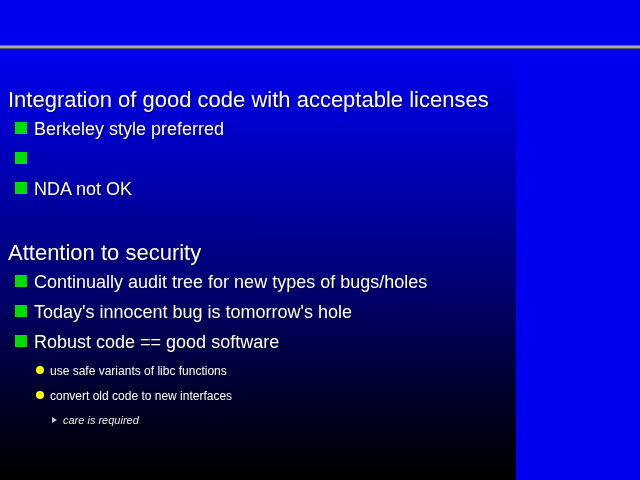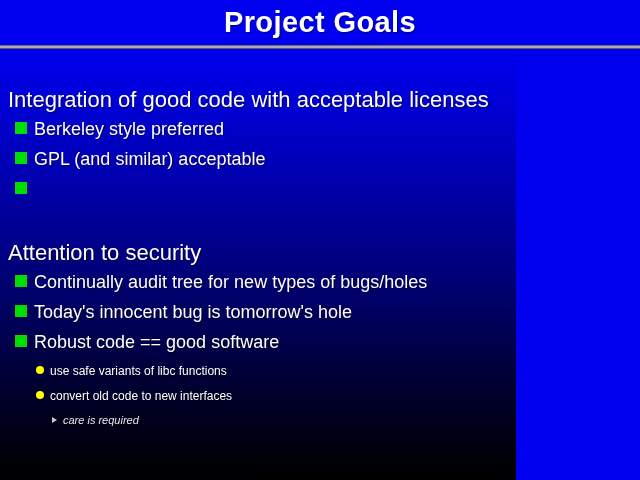--- a/index.html
+++ b/index.html
@@ -126,42 +126,39 @@
     vertical-align: 1px;
     margin-right: 6px;
   }
   .txt { display: inline; }
 </style>
 </head>
 <body>
 
 <div id="slide">
 
-  <div id="title-bar">
-    <div id="title-text">Project Goals</div>
-  </div>
 
   <div id="title-divider"></div>
 
   <div id="body-area">
 
     <div class="line lvl1" style="top:38px;">
       <span class="txt">Integration of good code with acceptable licenses</span>
     </div>
 
     <div class="line lvl2" style="top:68px;">
       <span class="bullet-sq"></span><span class="txt">Berkeley style preferred</span>
     </div>
 
     <div class="line lvl2" style="top:98px;">
-      <span class="bullet-sq"></span><span class="txt">GPL (and similar) acceptable</span>
+      <span class="bullet-sq"></span>
     </div>
 
     <div class="line lvl2" style="top:128px;">
-      <span class="bullet-sq"></span>
+      <span class="bullet-sq"></span><span class="txt">NDA not OK</span>
     </div>
 
     <div class="line lvl1" style="top:191px;">
       <span class="txt">Attention to security</span>
     </div>
 
     <div class="line lvl2" style="top:221px;">
       <span class="bullet-sq"></span><span class="txt">Continually audit tree for new types of bugs/holes</span>
     </div>
 

